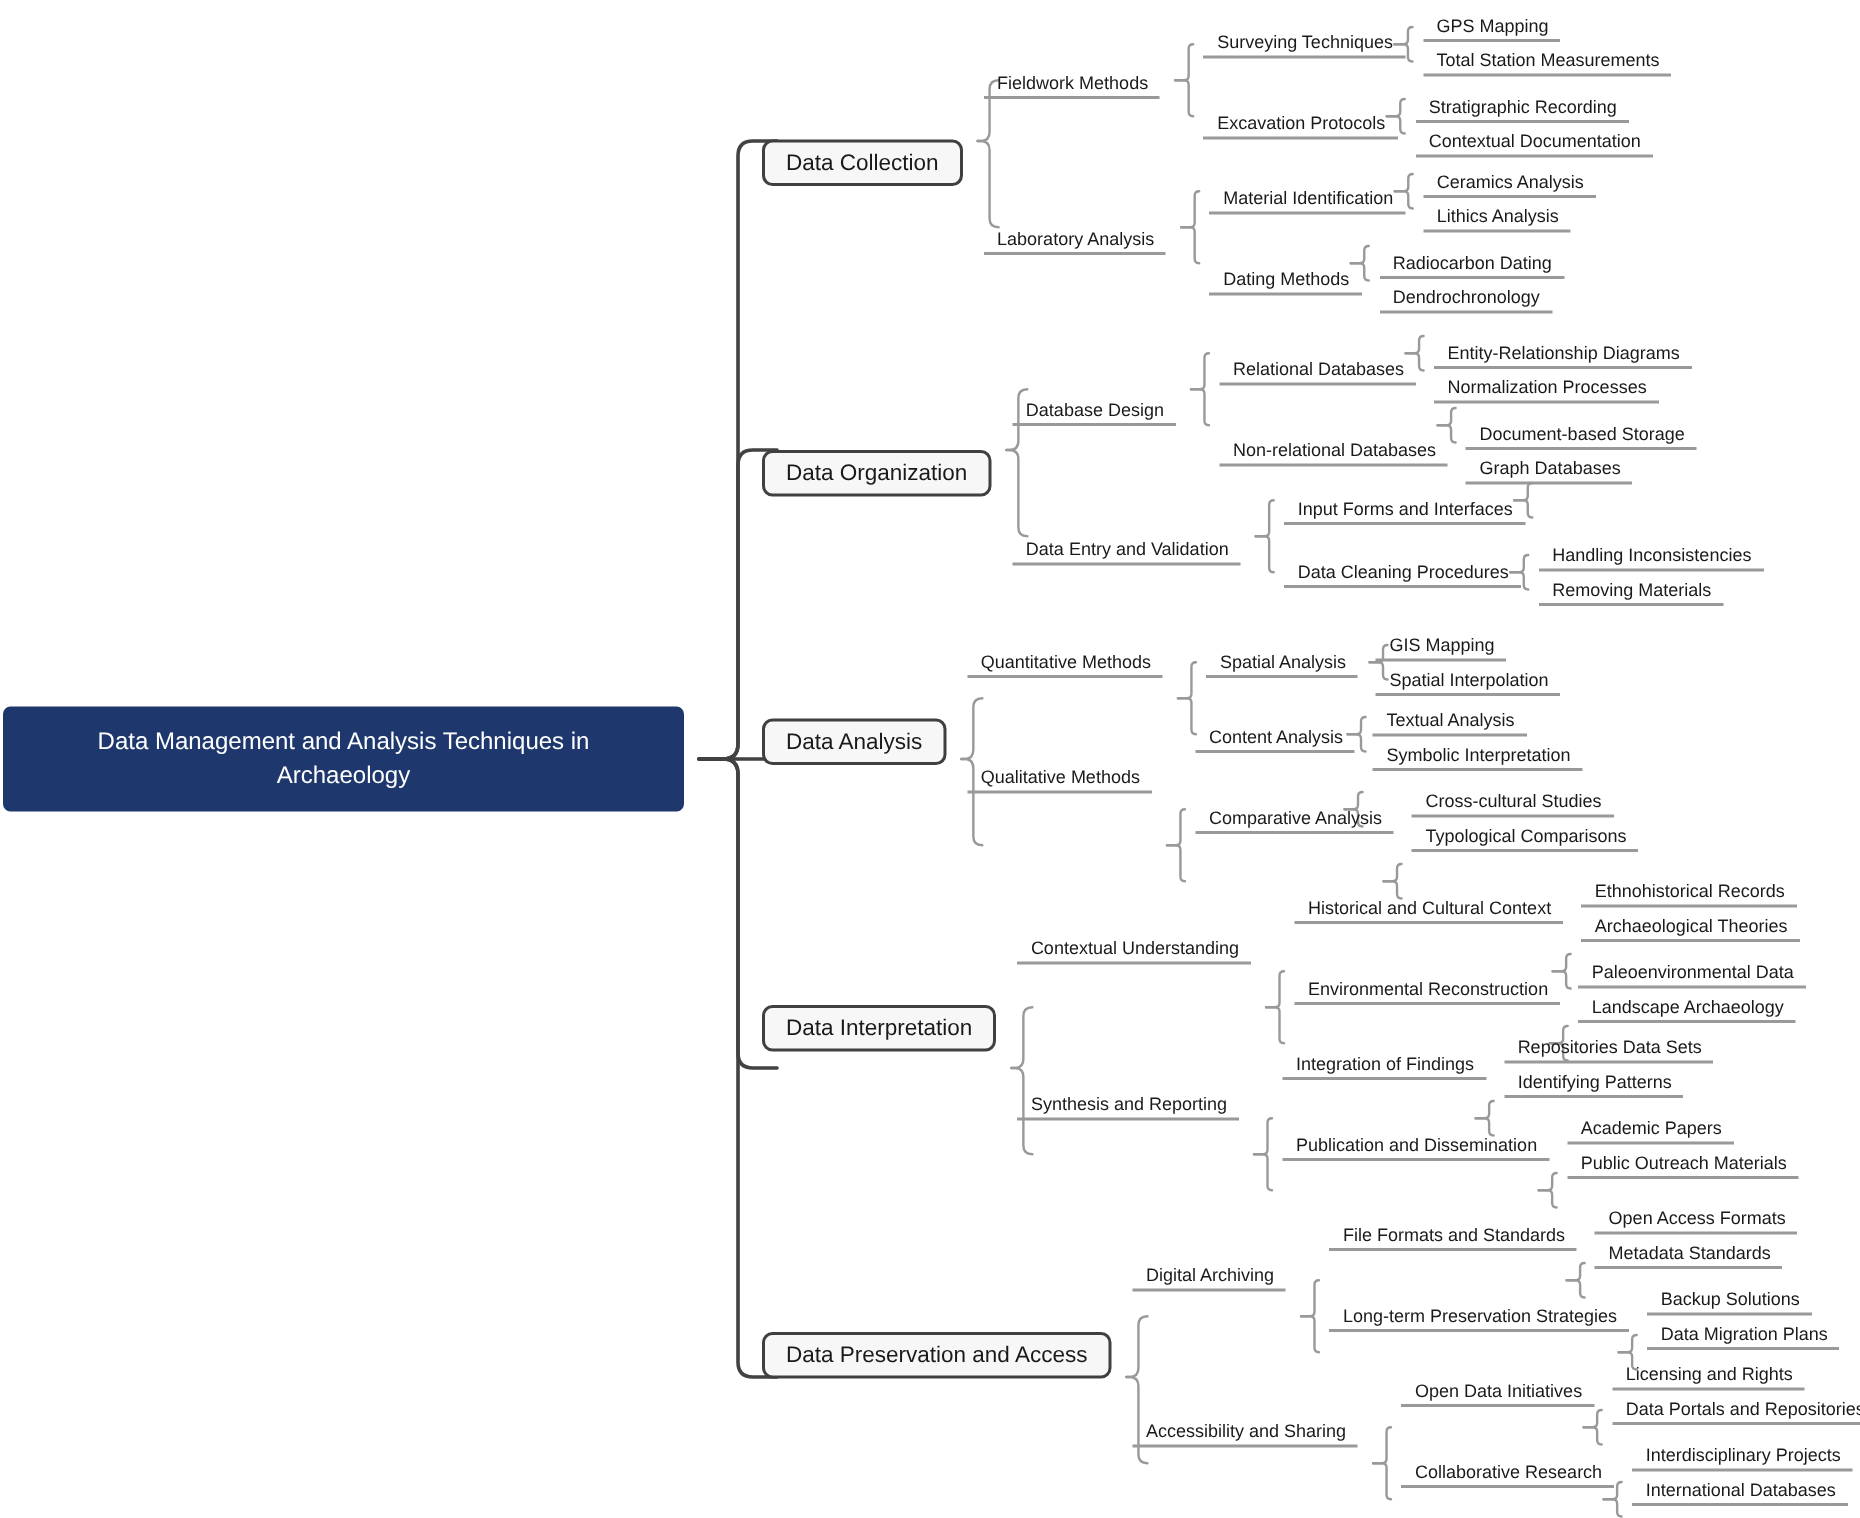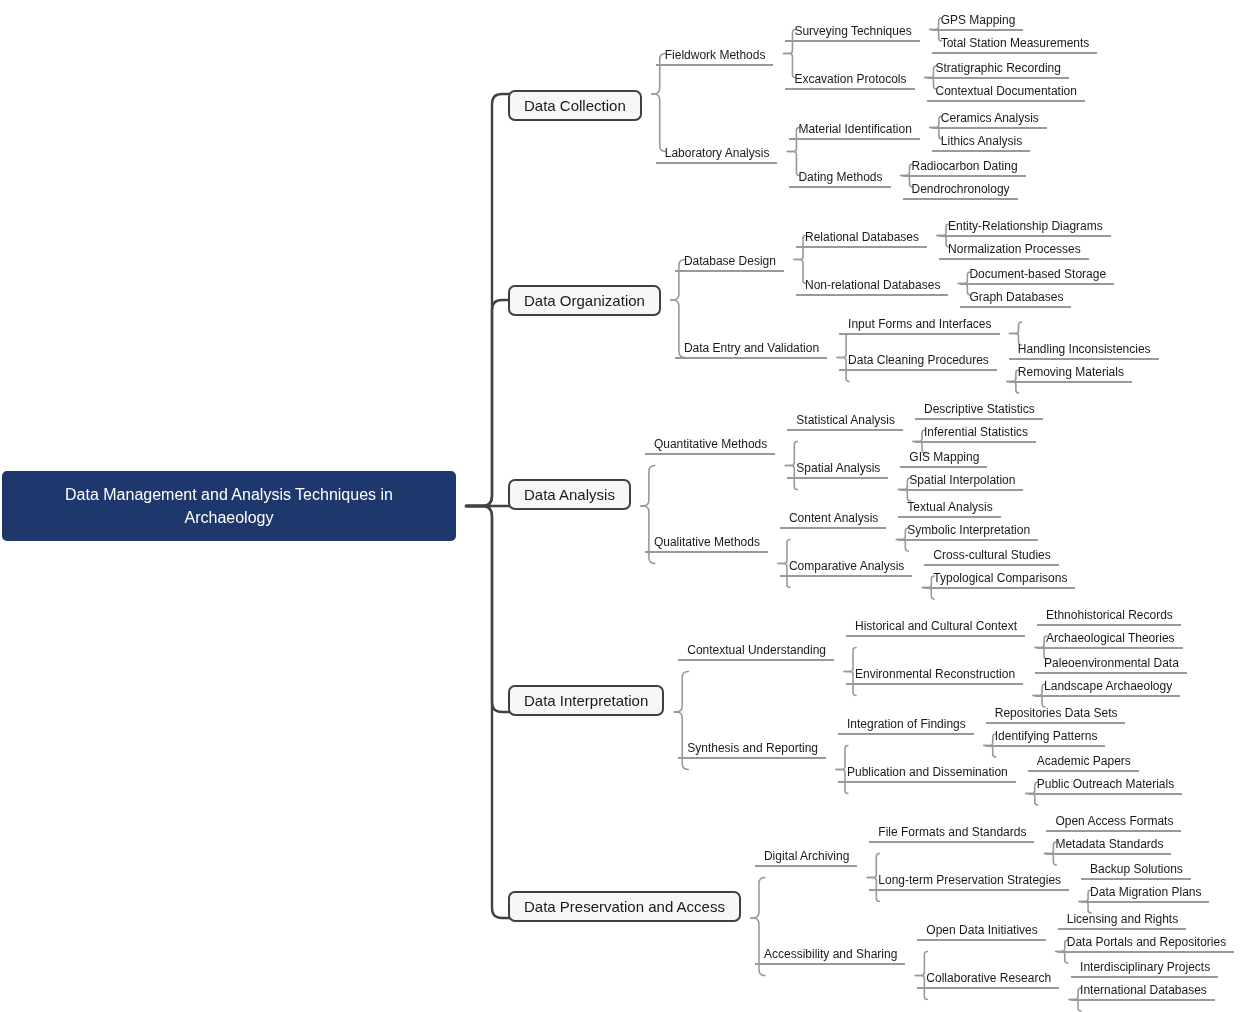--- a/index.html
+++ b/index.html
@@ -41,21 +41,21 @@
     flex-direction: column;
     justify-content: center;
     row-gap: 18px;
     margin-left: 52px;
     position: relative;
     z-index: 1;
   }
   .node-row { display: flex; align-items: center; }
   .children { display: flex; flex-direction: column; justify-content: center; }
   .children.d1 { row-gap: 8px; margin-left: 14px; }
-  .children.d2 { row-gap: 6px; margin-left: 12px; }
+  .children.d2 { row-gap: 6px; margin-left: 29px; gap: 12px; }
   .children.d3 { row-gap: 4px; margin-left: 12px; }
   .box-node {
     box-sizing: border-box;
     flex-shrink: 0;
     background: var(--box-bg, #f7f7f7);
     border: 2px solid var(--box-border, #404040);
     border-radius: 7px;
     padding: 4px 14px;
     font-size: 15px;
     line-height: 19px;
@@ -266,31 +266,20 @@
           </div>
         </div>
       </div>
       <div class="node-row">
         <div class="box-node">Data Analysis</div>
         <div class="children d1">
           <div class="node-row">
             <div class="line-node">Quantitative Methods</div>
             <div class="children d2">
               <div class="node-row">
-                <div class="line-node">Statistical Analysis</div>
-                <div class="children d3">
-                  <div class="node-row">
-                    <div class="line-node">Descriptive Statistics</div>
-                  </div>
-                  <div class="node-row">
-                    <div class="line-node">Inferential Statistics</div>
-                  </div>
-                </div>
-              </div>
-              <div class="node-row">
                 <div class="line-node">Spatial Analysis</div>
                 <div class="children d3">
                   <div class="node-row">
                     <div class="line-node">GIS Mapping</div>
                   </div>
                   <div class="node-row">
                     <div class="line-node">Spatial Interpolation</div>
                   </div>
                 </div>
               </div>

